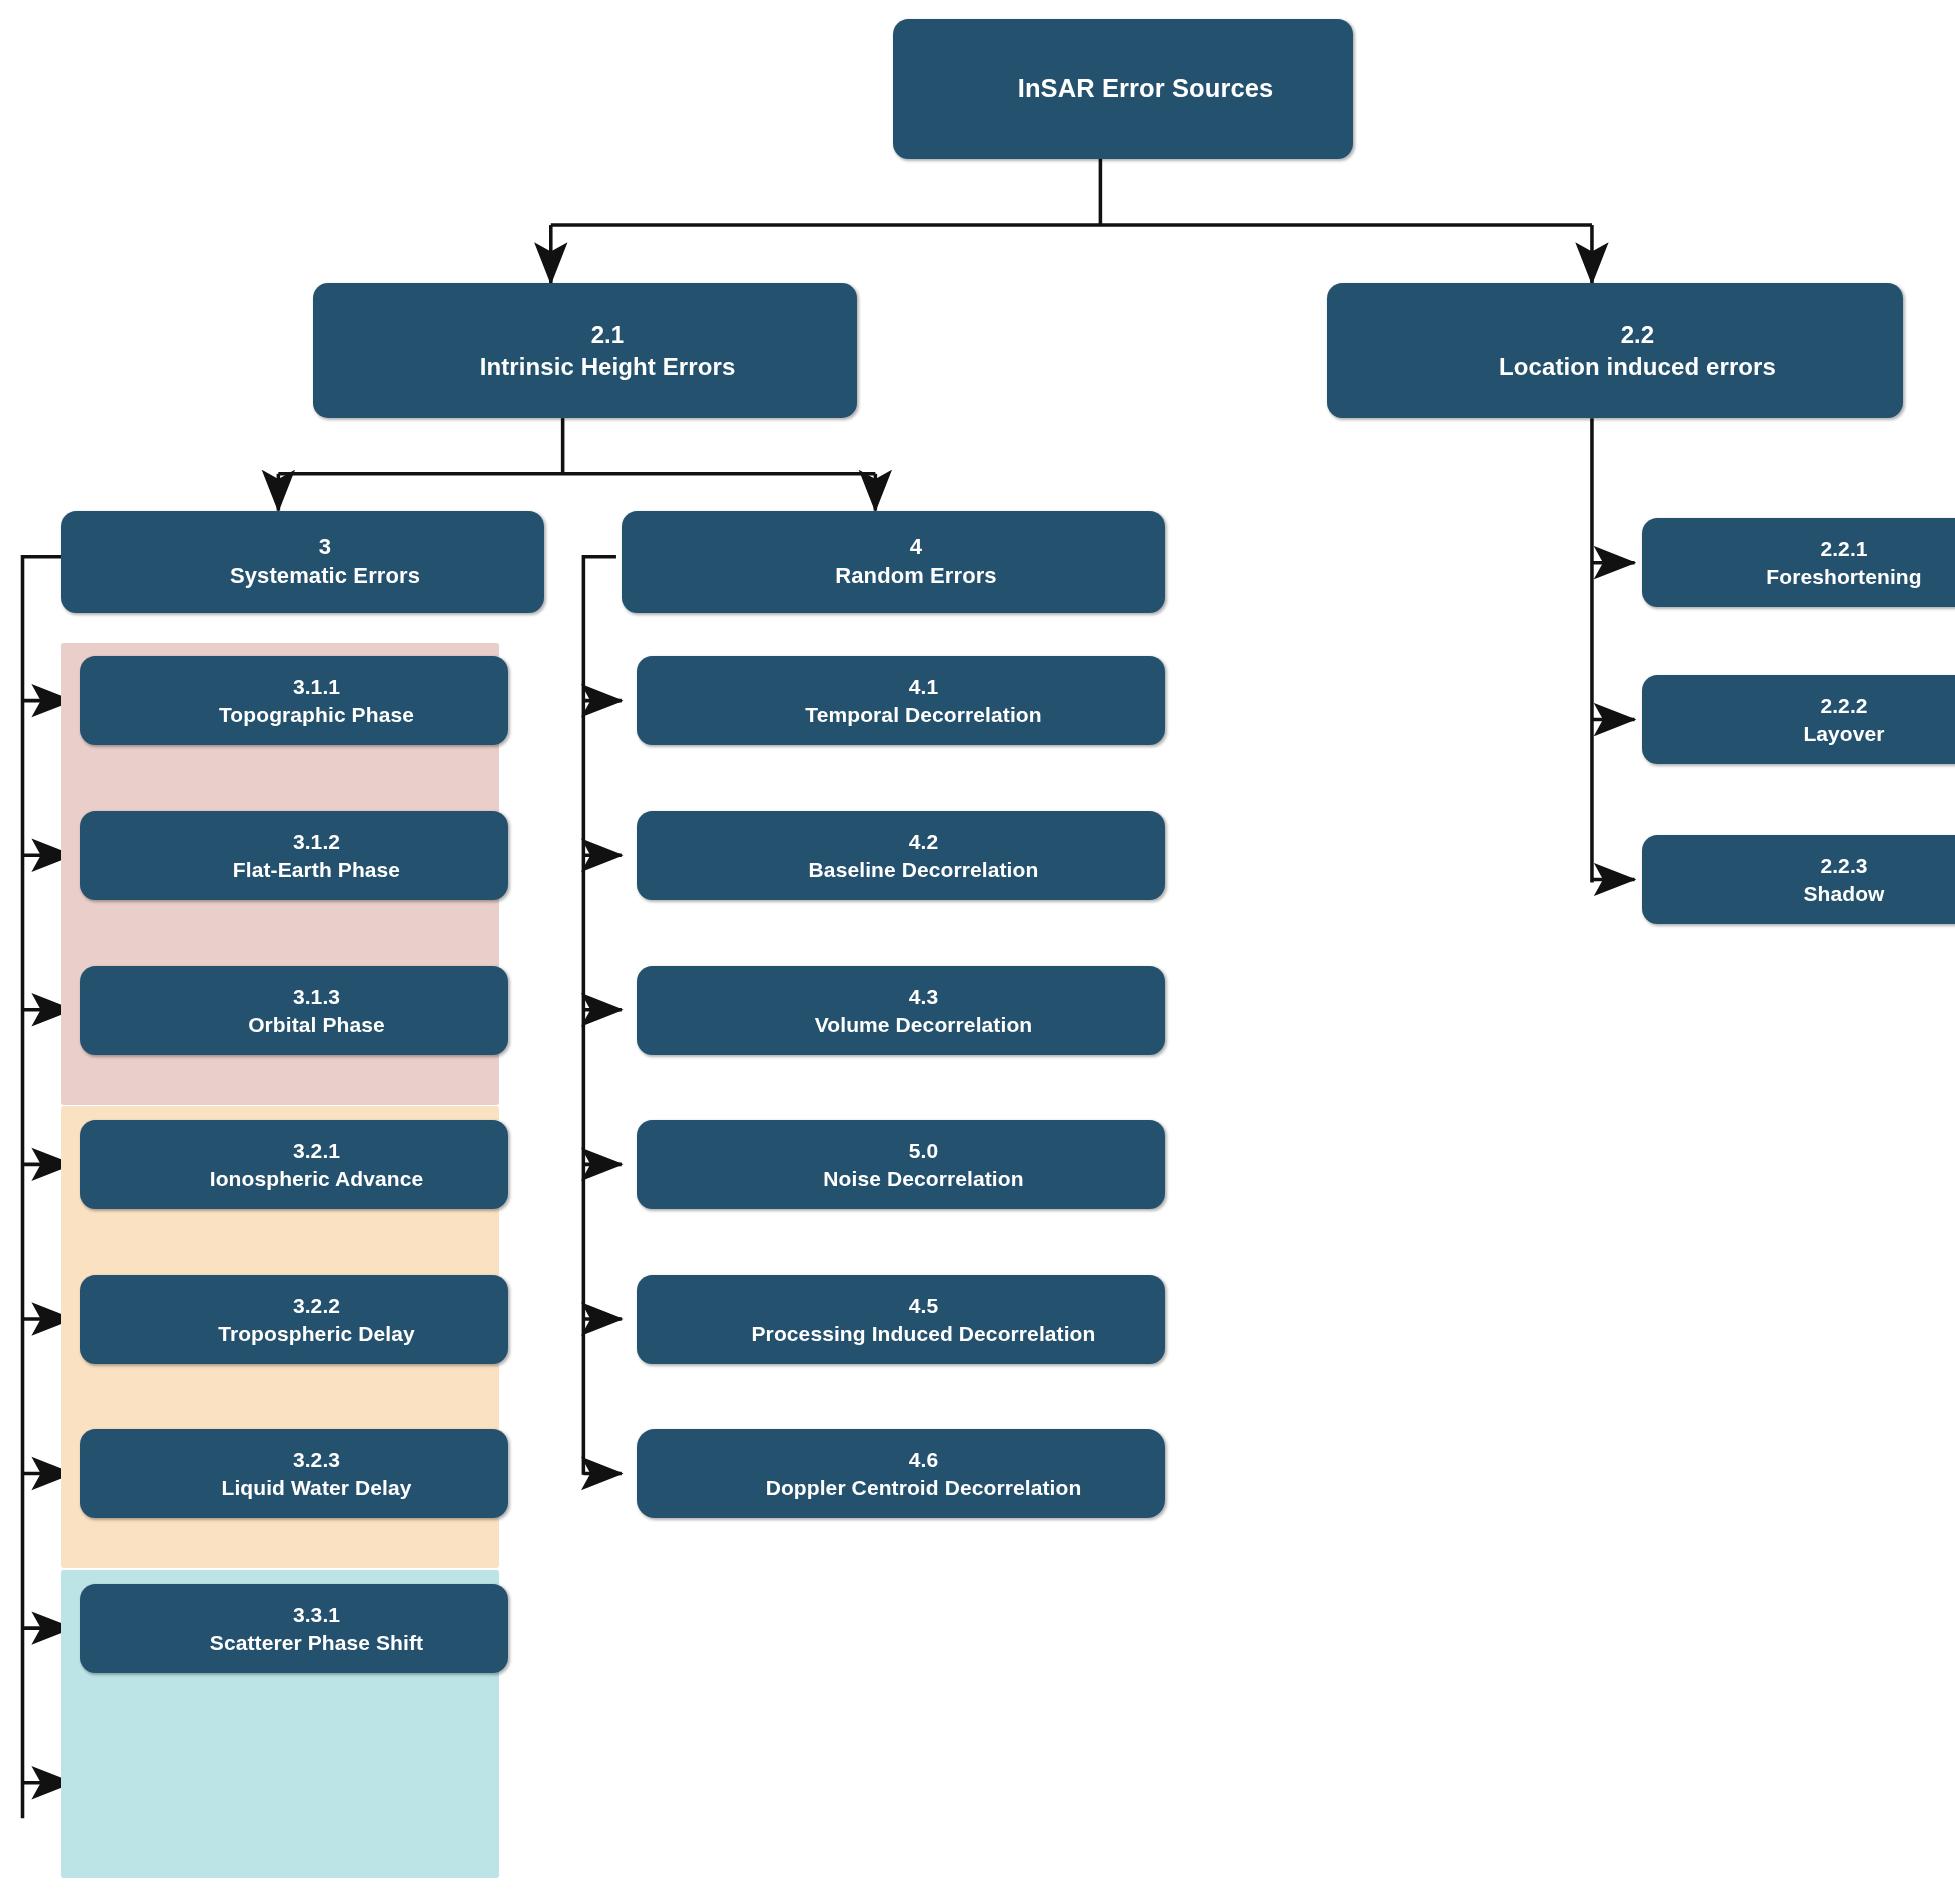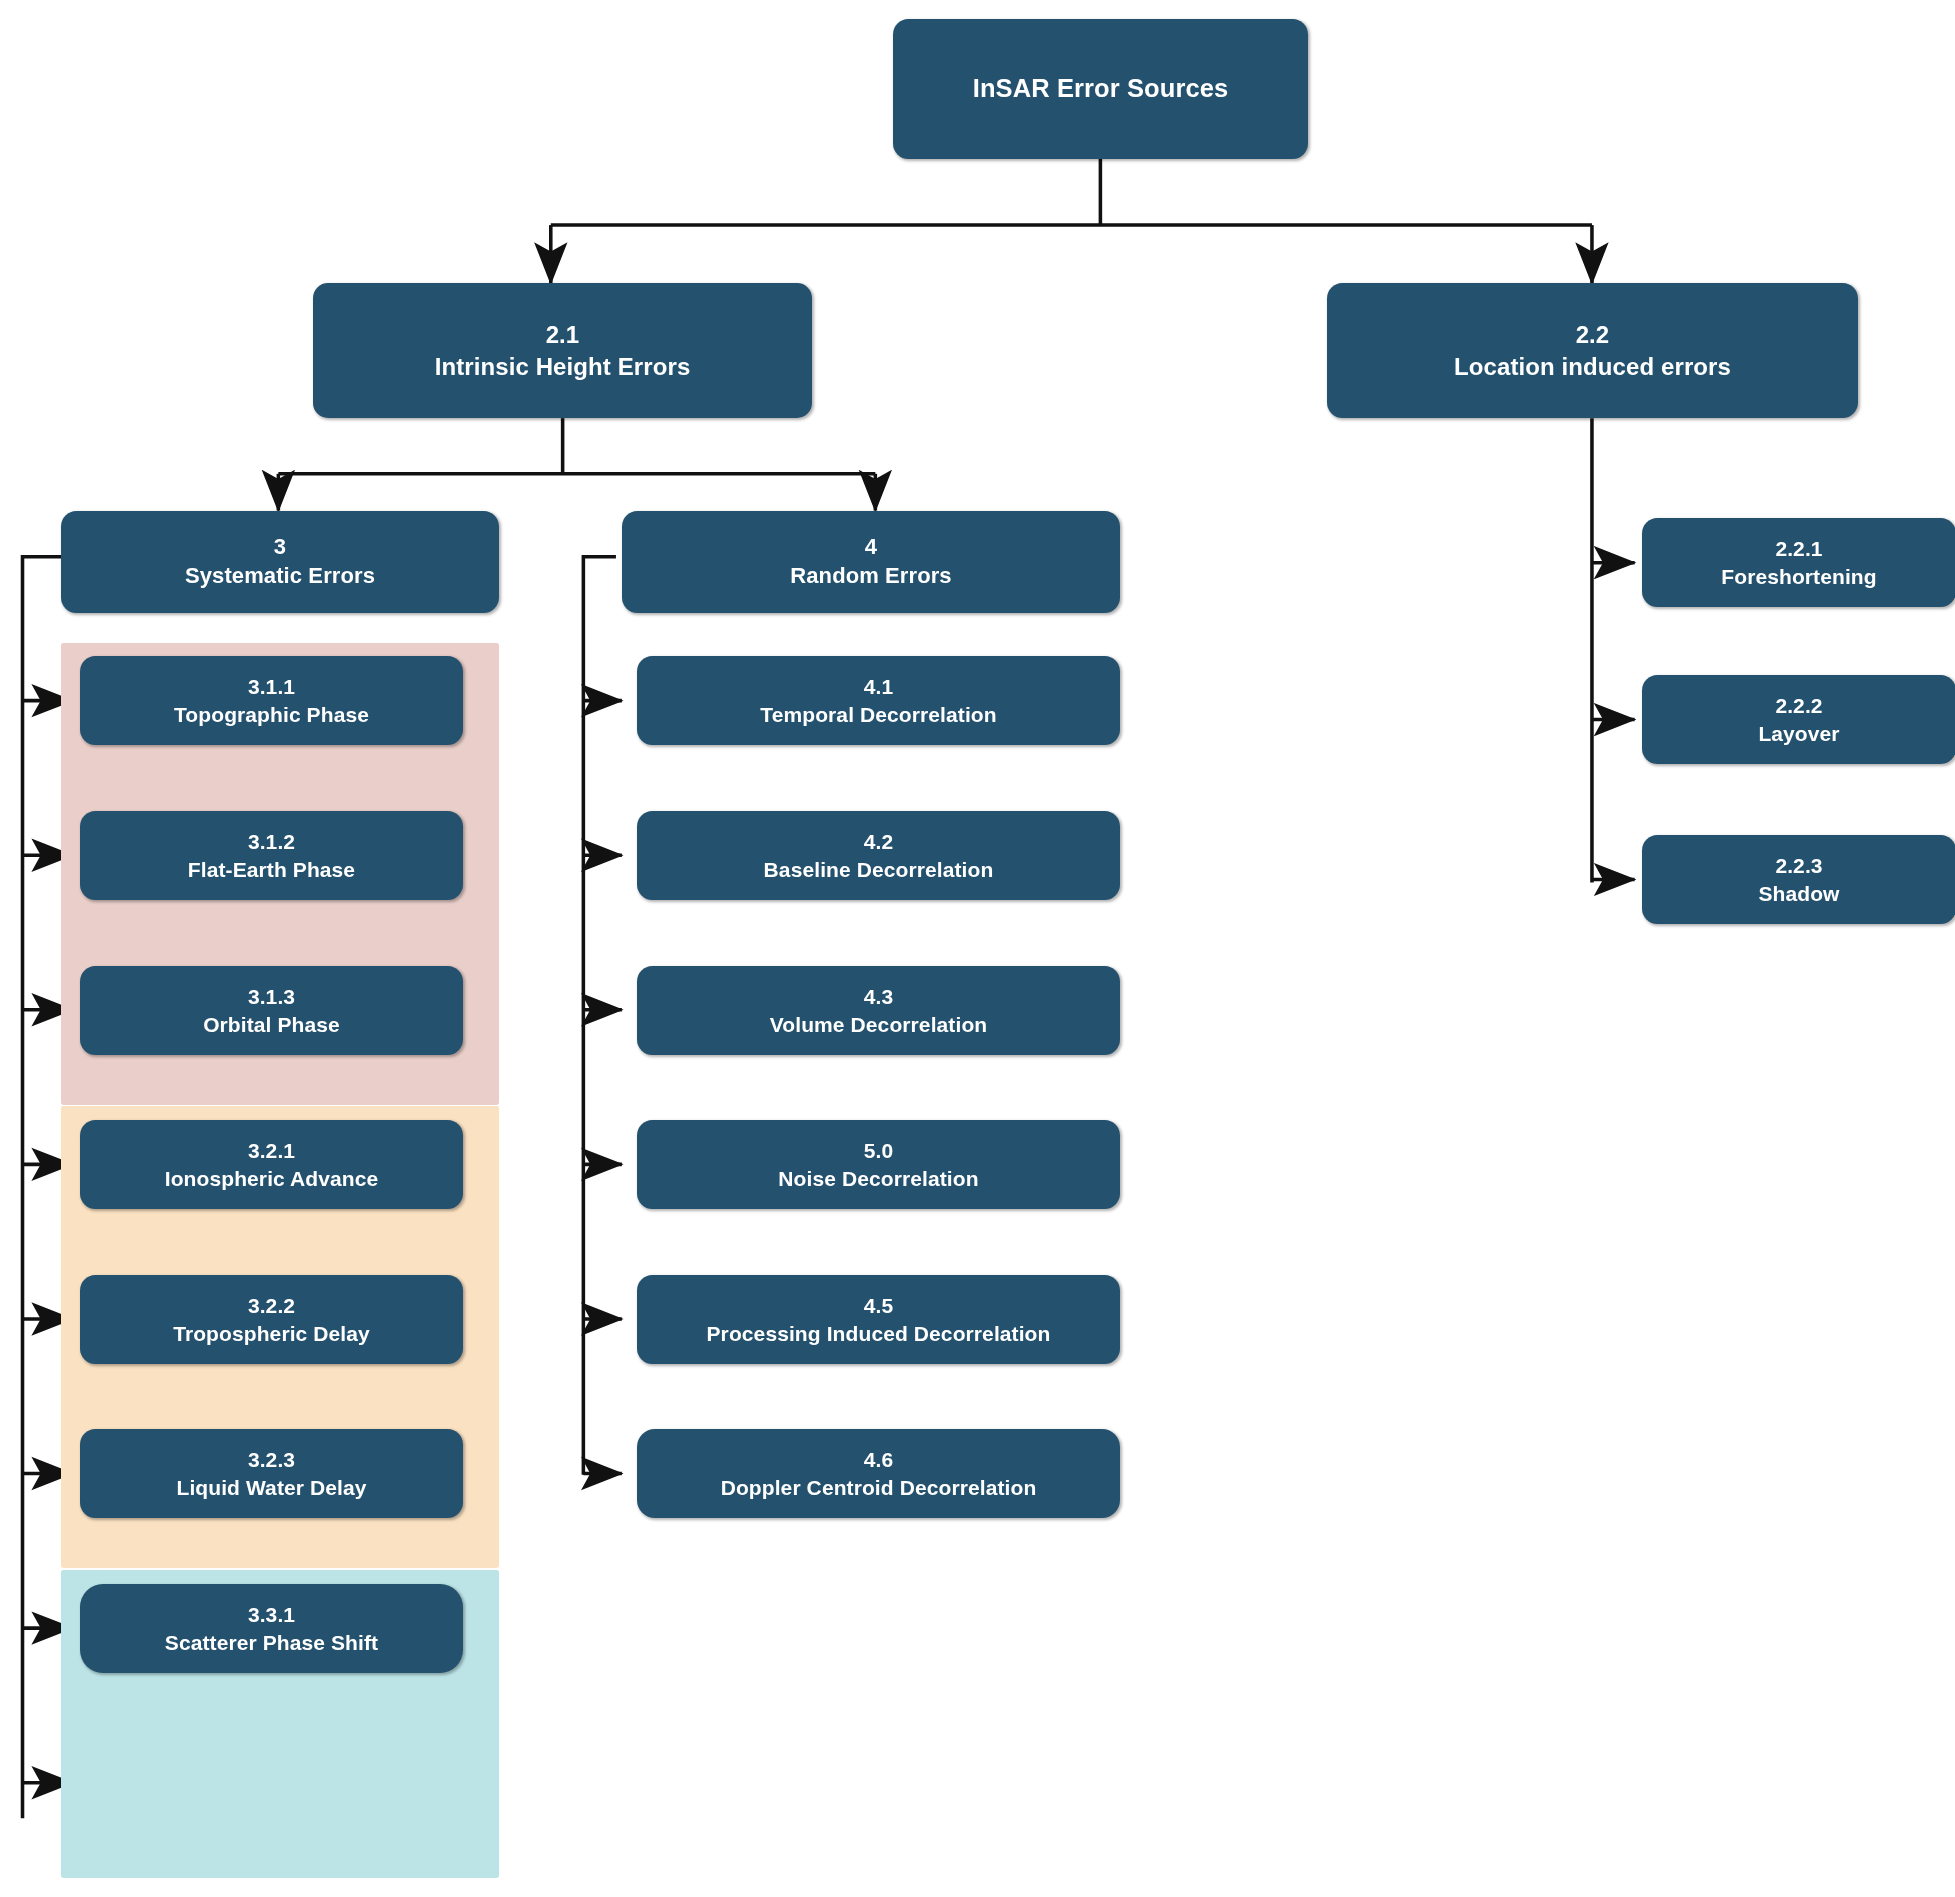--- a/index.html
+++ b/index.html
@@ -4,21 +4,21 @@
 <style>
   html,body{margin:0;padding:0;background:#ffffff;}
   body{font-family:"Liberation Sans", sans-serif;}
   #canvas{position:relative;width:1955px;height:1897px;background:#fff;overflow:hidden;}
   #wires{position:absolute;left:0;top:0;width:1955px;height:1897px;pointer-events:none;}
   .group-box{position:absolute;border-radius:2.4px;}
   .node{position:absolute;background:#24516e;border-radius:15.4px;
         box-shadow:1.2px 1.8px 3px rgba(0,0,0,0.30);
         display:flex;flex-direction:column;align-items:center;justify-content:center;
         color:#ffffff;text-align:center;font-weight:bold;line-height:1.30;
-        letter-spacing:0.1px;}
+        letter-spacing:0.1px;padding-left:45px;}
   .node .num{display:block;}
   .node .lbl{display:block;}
   .root{font-size:25.5px;}
   .lvl2{font-size:24px;}
   .lvl3{font-size:22px;}
   .leaf{font-size:21px;}
 </style>
 </head>
 <body>
 
@@ -114,21 +114,21 @@
   </div>
   <div class="node leaf" style="left:80px;top:1275px;width:383px;height:89px;">
     <span class="num">3.2.2</span>
     <span class="lbl">Tropospheric Delay</span>
   </div>
   <div class="node leaf" style="left:80px;top:1429px;width:383px;height:89px;">
     <span class="num">3.2.3</span>
     <span class="lbl">Liquid Water Delay</span>
   </div>
 
-  <div class="node leaf" style="left:80px;top:1584px;width:383px;height:89px;border-radius:23px;">
+  <div class="node leaf" style="left:80px;top:1584px;width:383px;height:89px;">
     <span class="num">3.3.1</span>
     <span class="lbl">Scatterer Phase Shift</span>
   </div>
 
   <div class="node leaf" style="left:637px;top:656px;width:483px;height:89px;">
     <span class="num">4.1</span>
     <span class="lbl">Temporal Decorrelation</span>
   </div>
   <div class="node leaf" style="left:637px;top:811px;width:483px;height:89px;">
     <span class="num">4.2</span>

